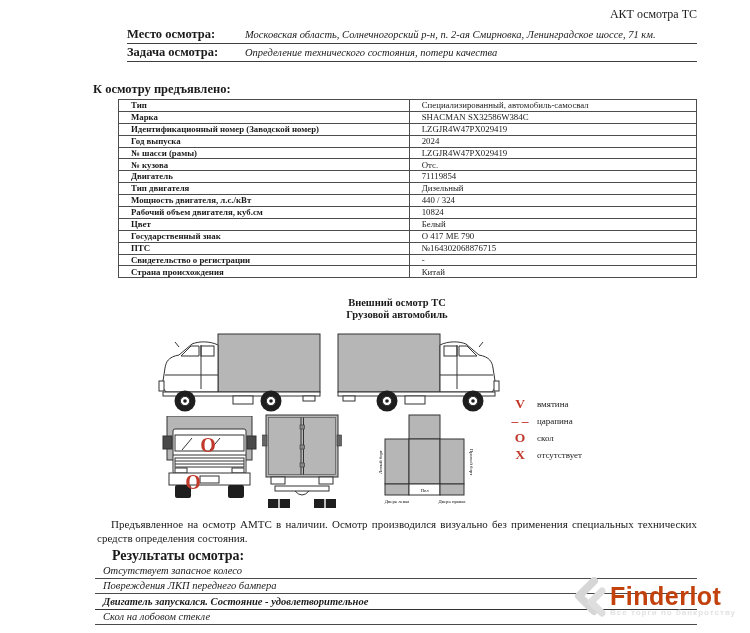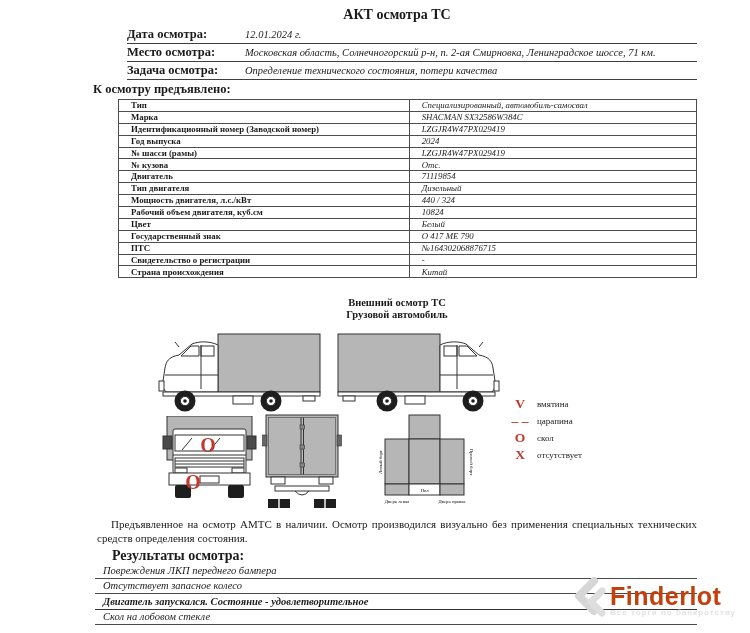--- a/index.html
+++ b/index.html
@@ -1,33 +1,33 @@
 <!DOCTYPE html>
 <html><head>
 <meta charset="utf-8">
 <style>
   html,body{margin:0;padding:0;background:#fff;}
   .page{position:relative;width:750px;height:633px;background:#ffffff;overflow:hidden;
         font-family:"Liberation Serif","DejaVu Serif",serif;color:#1a1a1a;}
   
-  .doc-title{position:absolute;left:97px;top:7px;width:600px;text-align:center;
-             font-size:14px;font-weight:bold;}
+  .doc-title{position:absolute;left:97px;top:7px;width:600px;text-align:right;
+             font-size:12px;font-weight:normal;}
   
   .meta{position:absolute;left:127px;top:26px;width:570px;}
   .meta-row{display:flex;height:17px;border-bottom:1px solid #3f3f3f;align-items:center;}
   .meta-label{width:118px;font-weight:bold;font-size:12.5px;flex:none;}
   .meta-value{font-style:italic;font-size:10.5px;white-space:nowrap;}
   
   .sec-head{position:absolute;left:93px;top:82px;font-weight:bold;font-size:12.5px;}
   
   table.veh{position:absolute;left:118px;top:99px;width:579px;border-collapse:collapse;}
   table.veh td{border:1px solid #4d4d4d;font-size:8.8px;height:10.9px;line-height:1;
                padding:0 2px 0 12px;vertical-align:middle;}
   td.tl{width:50.3%;font-weight:bold;}
-  td.tv{width:49.7%;font-style:italic;}
+  td.tv{width:49.7%;}
   
   .insp-t1{position:absolute;left:97px;top:297px;width:600px;text-align:center;font-weight:bold;font-size:10.5px;}
   .insp-t2{position:absolute;left:97px;top:309px;width:600px;text-align:center;font-weight:bold;font-size:10.5px;}
   
   .dg{position:absolute;}
   .dg svg{display:block;}
   .mirrored{transform:scaleX(-1);}
   
   .legend{position:absolute;left:503px;top:395px;}
   .legend-row{display:flex;align-items:center;height:17px;}
@@ -59,24 +59,20 @@
   .tinylabel{font-family:"Liberation Serif",serif;font-size:4.8px;fill:#111;}
 </style>
 </head>
 <body>
 
 <div class="page">
 
   <div class="doc-title">АКТ осмотра ТС</div>
 
   <div class="meta">
-    <div class="meta-row">
-      <span class="meta-label">Дата осмотра:</span>
-      <span class="meta-value">12.01.2024 г.</span>
-    </div>
     <div class="meta-row">
       <span class="meta-label">Место осмотра:</span>
       <span class="meta-value">Московская область, Солнечногорский р-н, п. 2-ая Смирновка, Ленинградское шоссе, 71 км.</span>
     </div>
     <div class="meta-row">
       <span class="meta-label">Задача осмотра:</span>
       <span class="meta-value">Определение технического состояния, потери качества</span>
     </div>
   </div>
 
@@ -273,22 +269,22 @@
     <div class="legend-row">
       <span class="lg-sym" style="color:#c0392b">X</span>
       <span class="lg-label">отсутствует</span>
     </div>
   </div>
 
   <div class="concl">Предъявленное на осмотр АМТС в наличии. Осмотр производился визуально без применения специальных технических средств определения состояния.</div>
   <div class="res-head">Результаты осмотра:</div>
 
   <div class="results">
+    <div class="res-row">Отсутствует запасное колесо</div>
     <div class="res-row">Повреждения ЛКП переднего бампера</div>
-    <div class="res-row">Отсутствует запасное колесо</div>
     <div class="res-row bold">Двигатель запускался. Состояние - удовлетворительное</div>
     <div class="res-row">Скол на лобовом стекле</div>
   </div>
 
   <div class="wm">
     <svg class="wm-logo" viewBox="0 0 34 46">
       <path d="M22,4 L7,19 L22,34" fill="none" stroke="#d6d6d6" stroke-width="8" stroke-linecap="round" stroke-linejoin="round"></path>
       <path d="M30,14 L19,25 L30,36" fill="none" stroke="#dedede" stroke-width="7" stroke-linecap="round" stroke-linejoin="round"></path>
     </svg>
     <div class="wm-txt">

